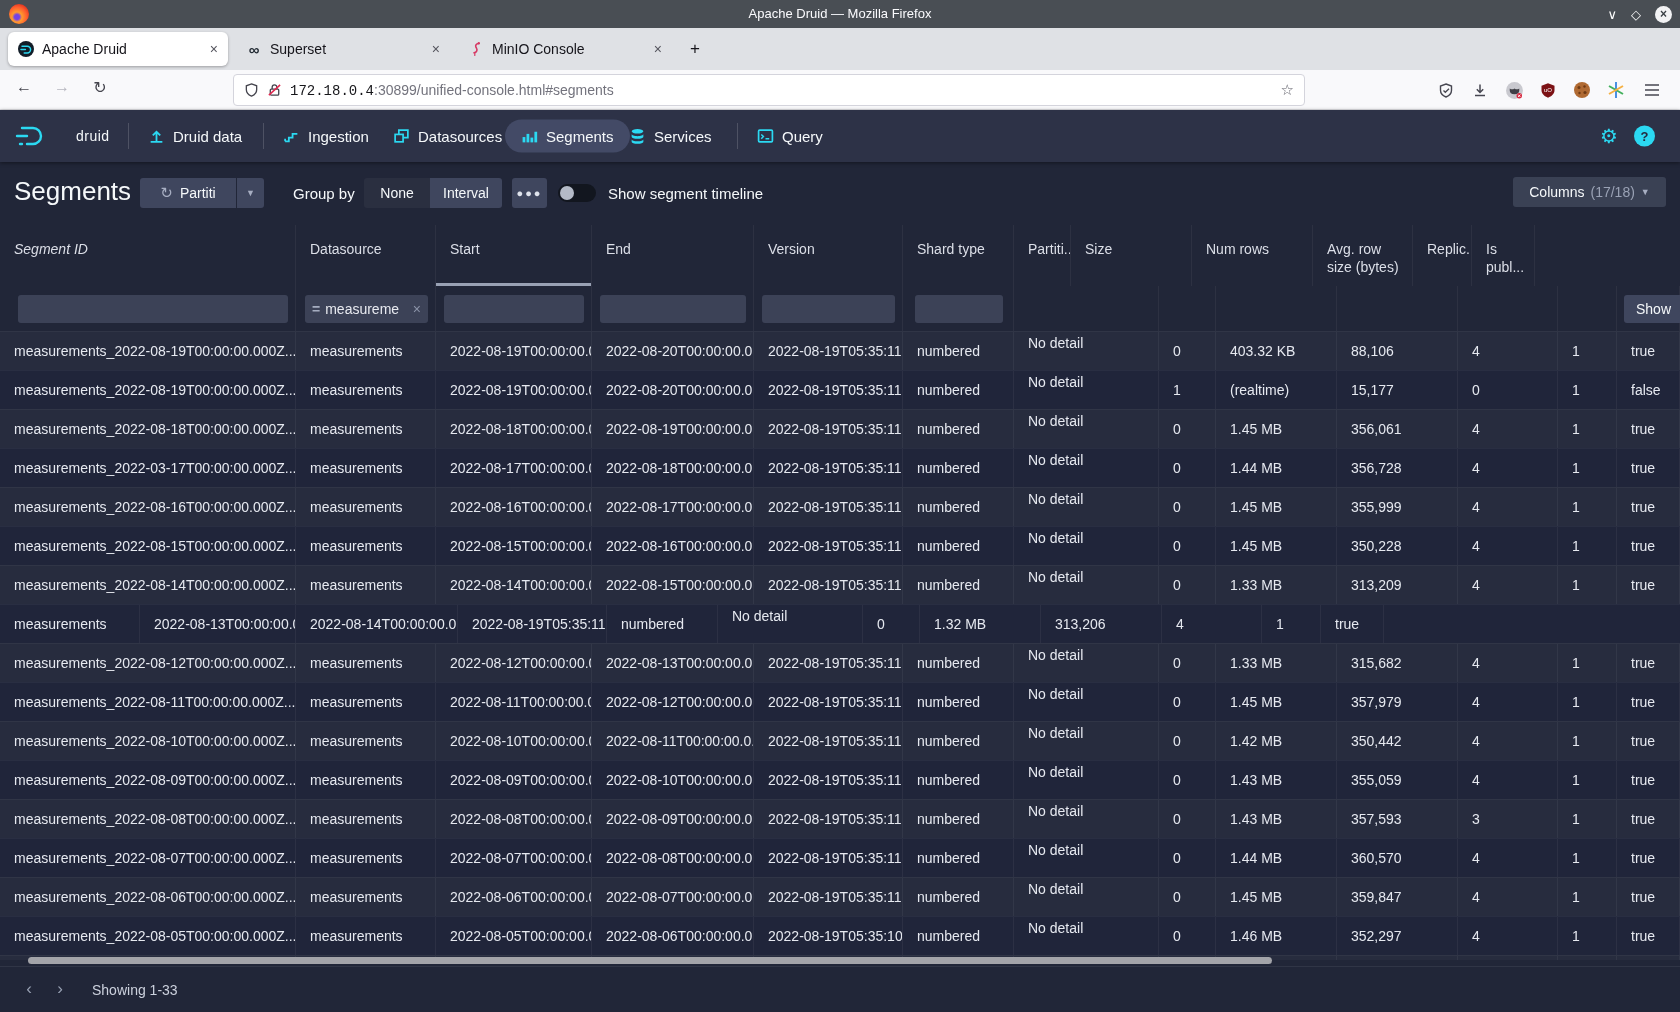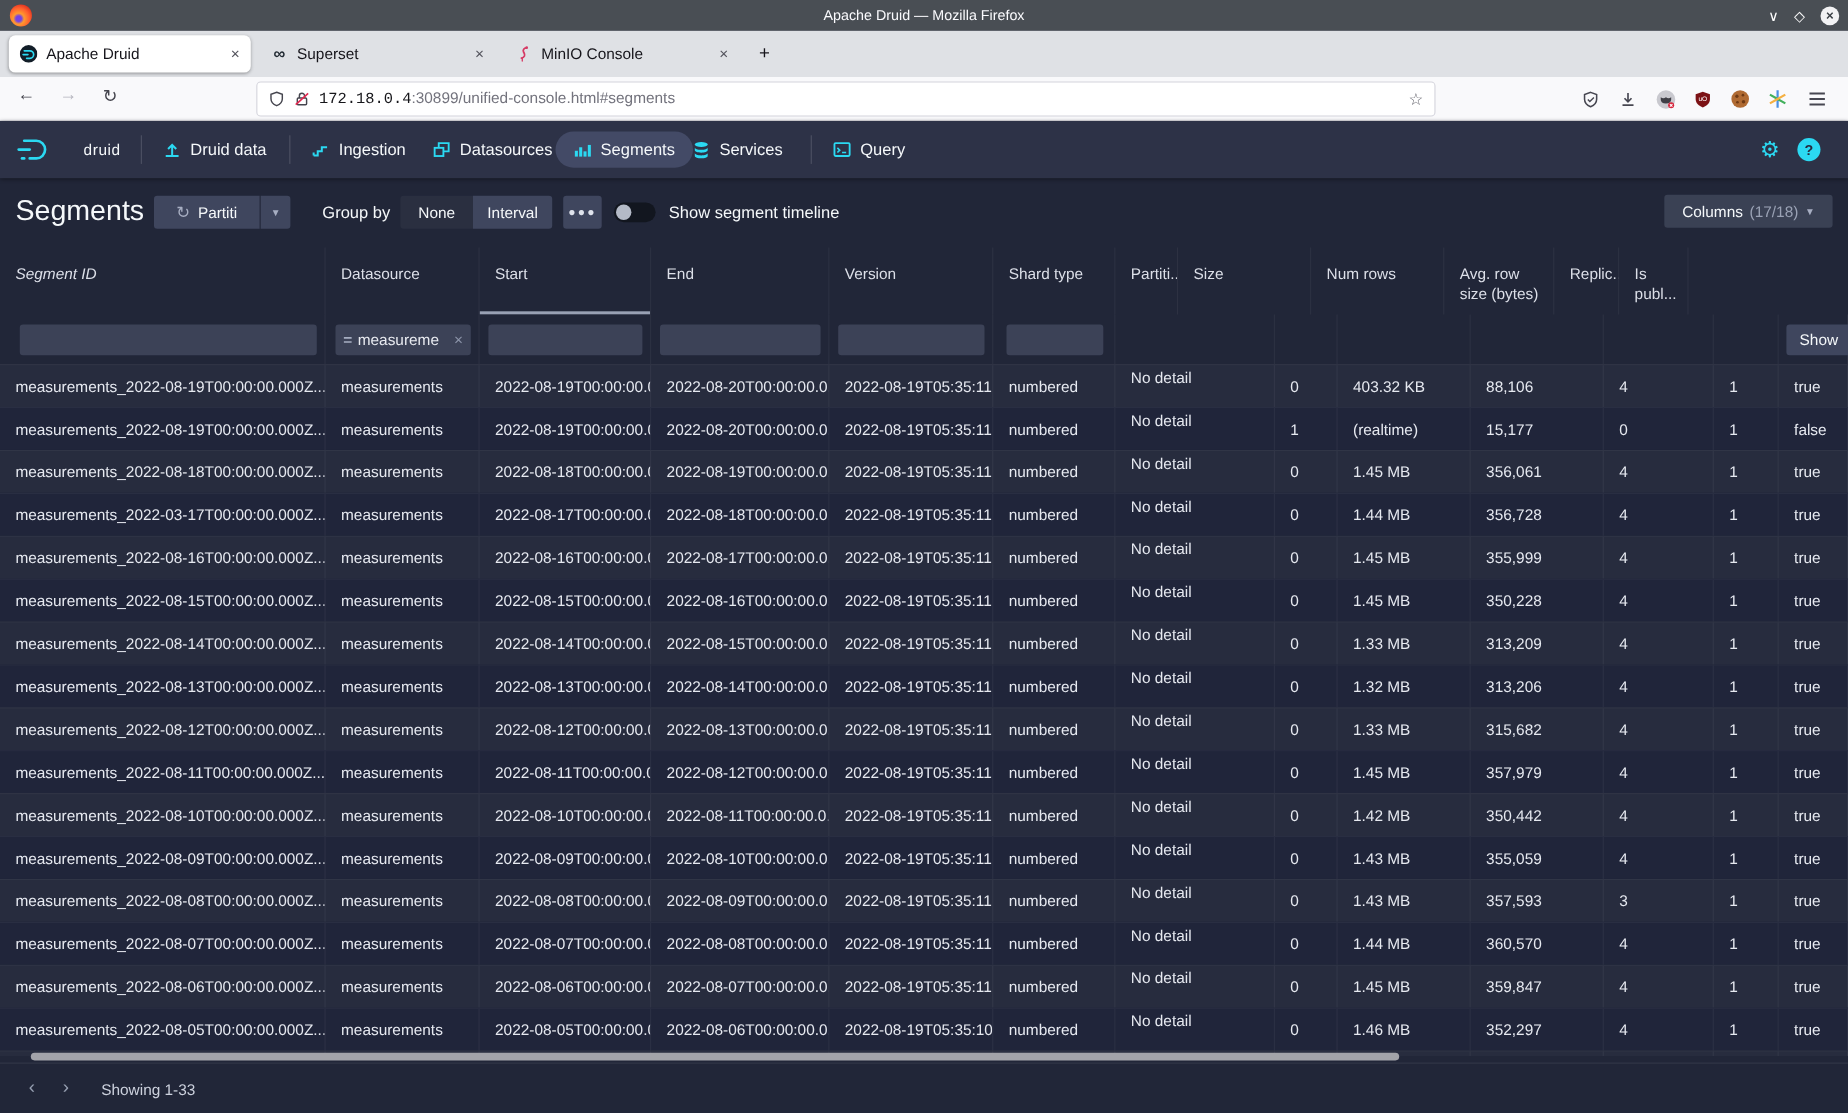--- a/index.html
+++ b/index.html
@@ -445,21 +445,20 @@
         <div class="tcell" style="width: 111px;">numbered</div>
         <div class="tcell top" style="width: 145px;">No detail</div>
         <div class="tcell" style="width: 57px;">0</div>
         <div class="tcell" style="width: 121px;">1.33 MB</div>
         <div class="tcell" style="width: 121px;">313,209</div>
         <div class="tcell" style="width: 100px;">4</div>
         <div class="tcell" style="width: 59px;">1</div>
         <div class="tcell" style="width: 63px;">true</div>
       </div>
       <div class="trow even">
-        <div class="tcell" style="width: 296px;">measurements_2022-08-13T00:00:00.000Z...</div>
         <div class="tcell" style="width: 140px;">measurements</div>
         <div class="tcell" style="width: 156px;">2022-08-13T00:00:00.0...</div>
         <div class="tcell" style="width: 162px;">2022-08-14T00:00:00.0...</div>
         <div class="tcell" style="width: 149px;">2022-08-19T05:35:11.4...</div>
         <div class="tcell" style="width: 111px;">numbered</div>
         <div class="tcell top" style="width: 145px;">No detail</div>
         <div class="tcell" style="width: 57px;">0</div>
         <div class="tcell" style="width: 121px;">1.32 MB</div>
         <div class="tcell" style="width: 121px;">313,206</div>
         <div class="tcell" style="width: 100px;">4</div>

